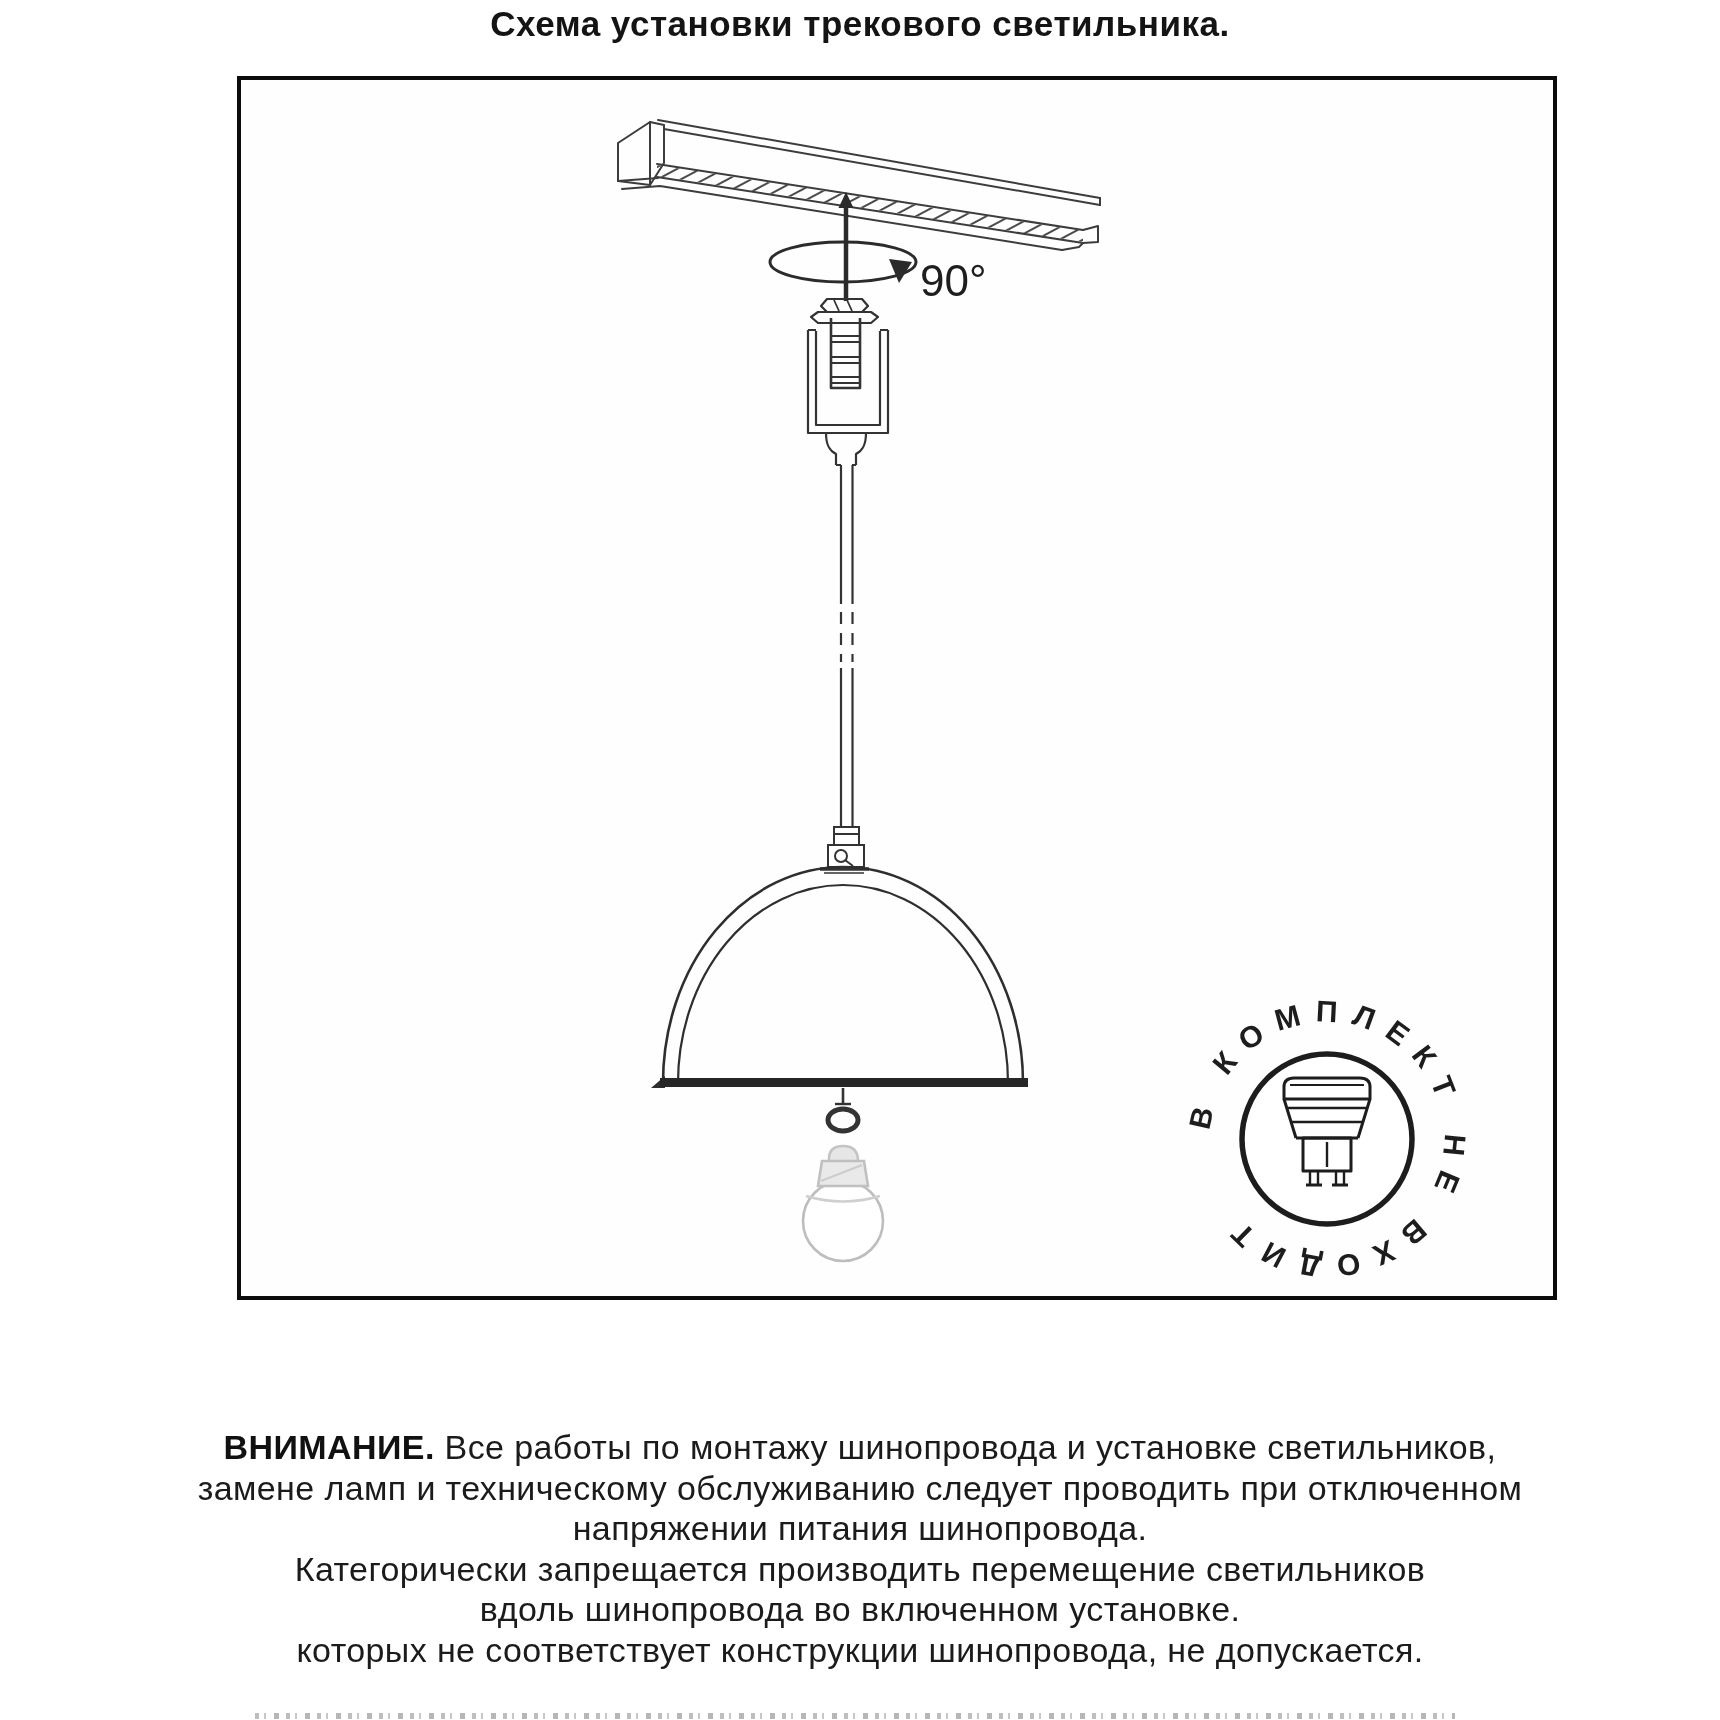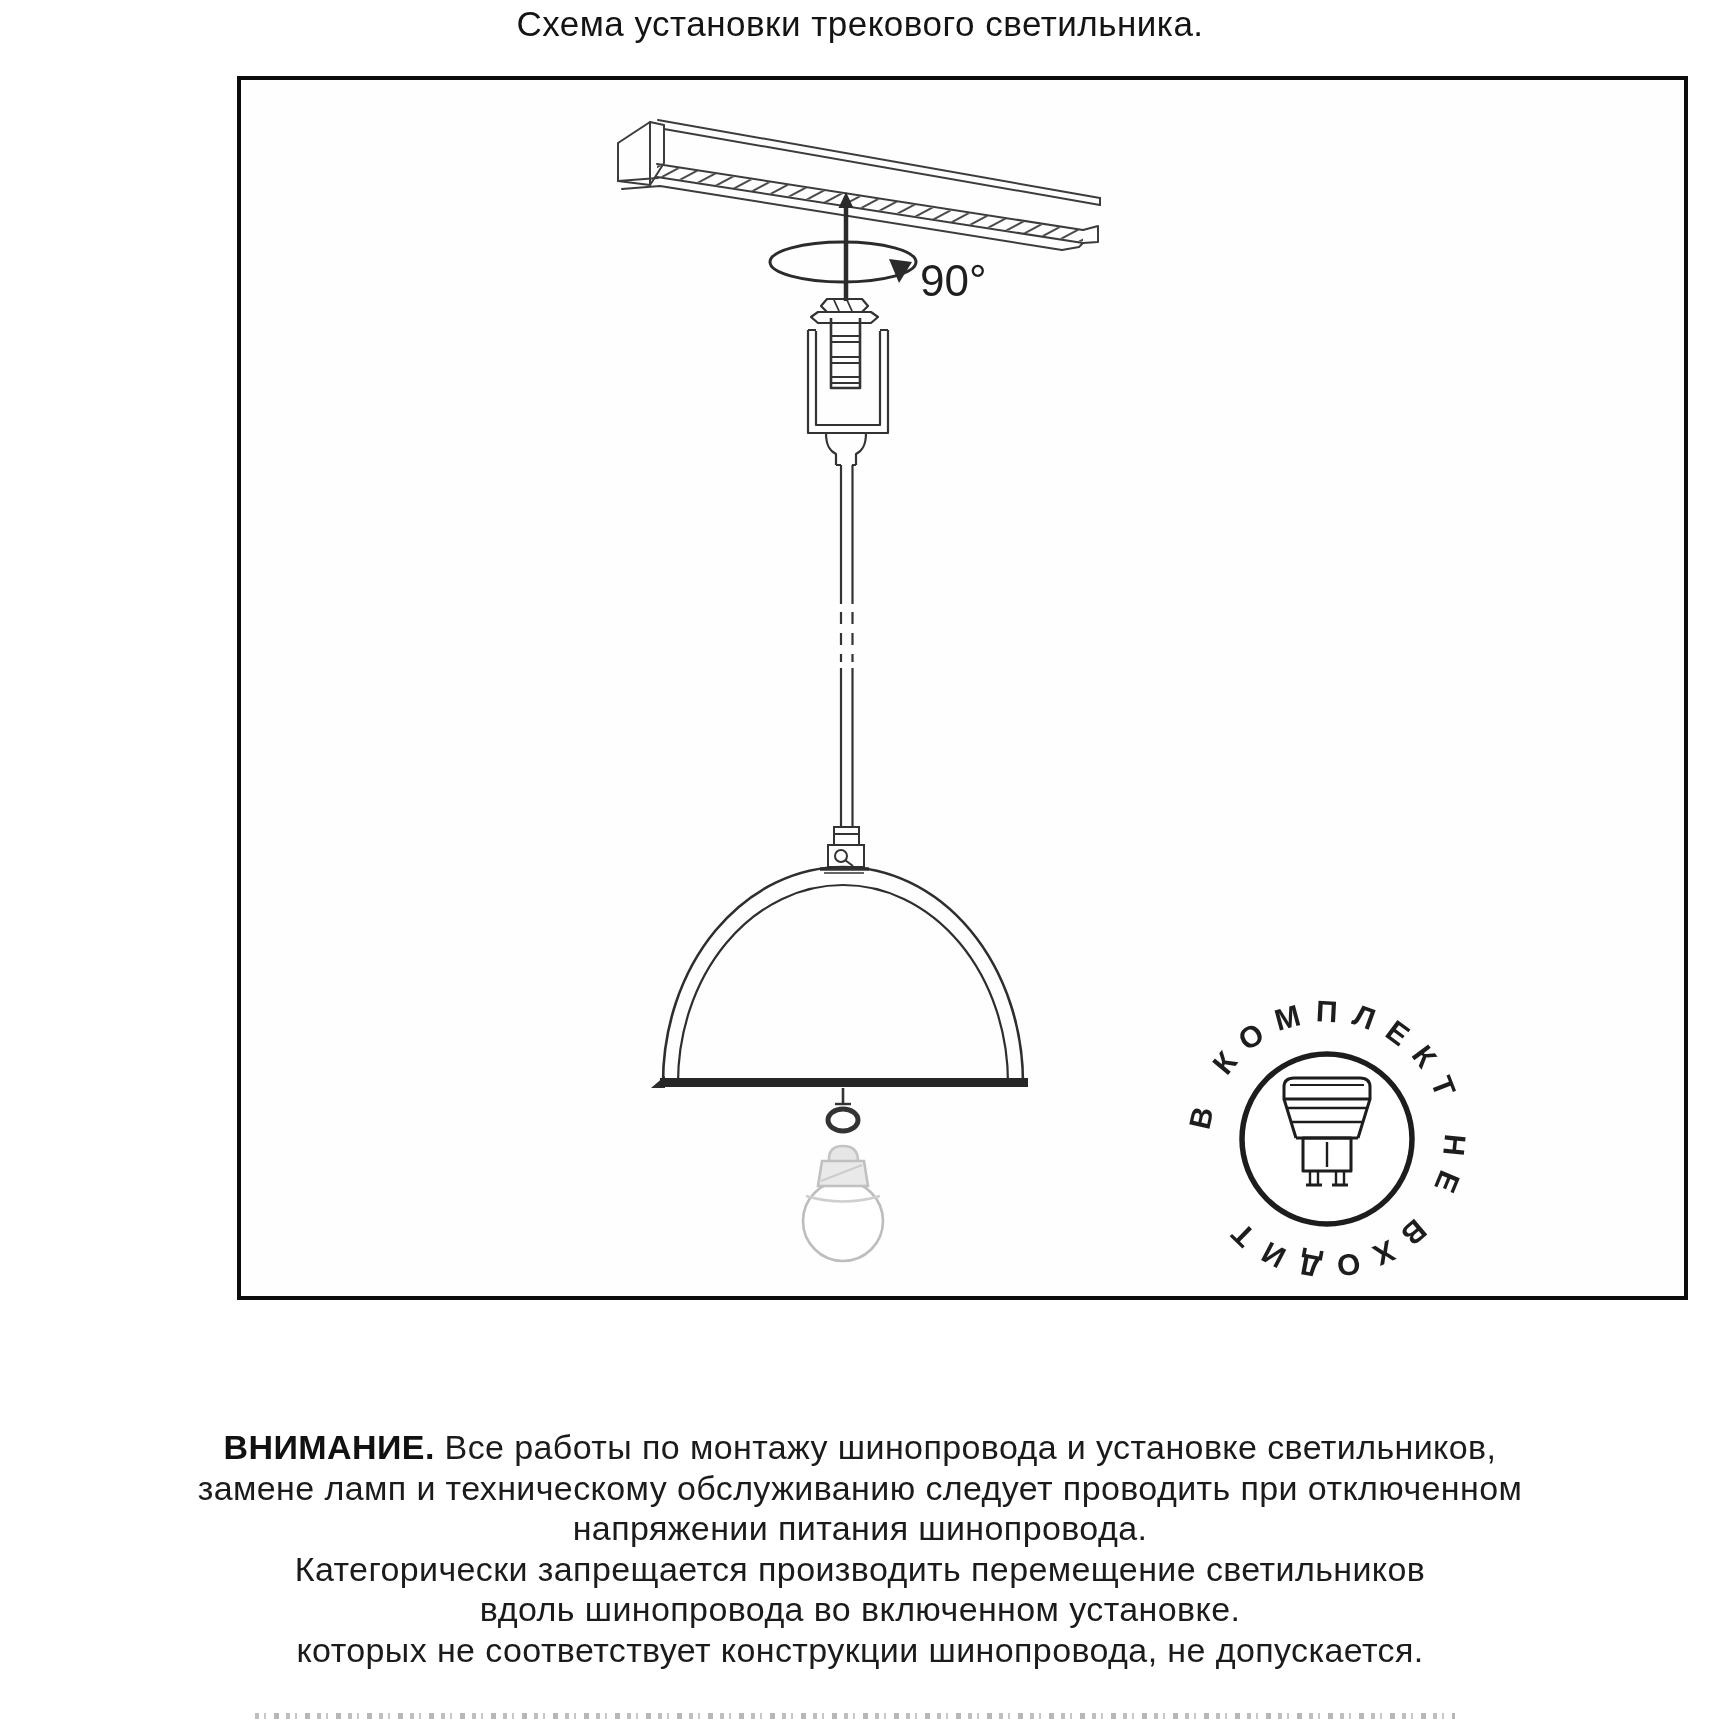--- a/index.html
+++ b/index.html
@@ -2,24 +2,24 @@
 <html><head>
 <meta charset="utf-8">
 <style>
   html,body{margin:0;padding:0;}
   body{
     width:1720px;height:1720px;background:#ffffff;overflow:hidden;position:relative;
     font-family:"Liberation Sans", sans-serif;color:#1b1b1b;
   }
   .page-title{
     position:absolute;top:4px;left:0;width:100%;text-align:center;
-    font-size:35px;font-weight:normal;color:#141414;letter-spacing:.5px;
+    font-size:35px;font-weight:bold;color:#141414;letter-spacing:.5px;
   }
   .frame{
-    position:absolute;left:237px;top:76px;width:1451px;height:1224px;
+    position:absolute;left:237px;top:76px;width:1320px;height:1224px;
     box-sizing:border-box;border:4px solid #0c0c0c;background:#fffefe;
   }
   .frame svg{display:block;}
   .warnings{
     position:absolute;top:1427px;left:0;width:100%;
     text-align:center;font-size:34px;line-height:40.5px;color:#1b1b1b;letter-spacing:.4px;
   }
   .warnings b{font-weight:bold;color:#111;}
   .clipped-line{
     position:absolute;top:1713px;left:255px;width:1200px;height:6px;opacity:.5;

